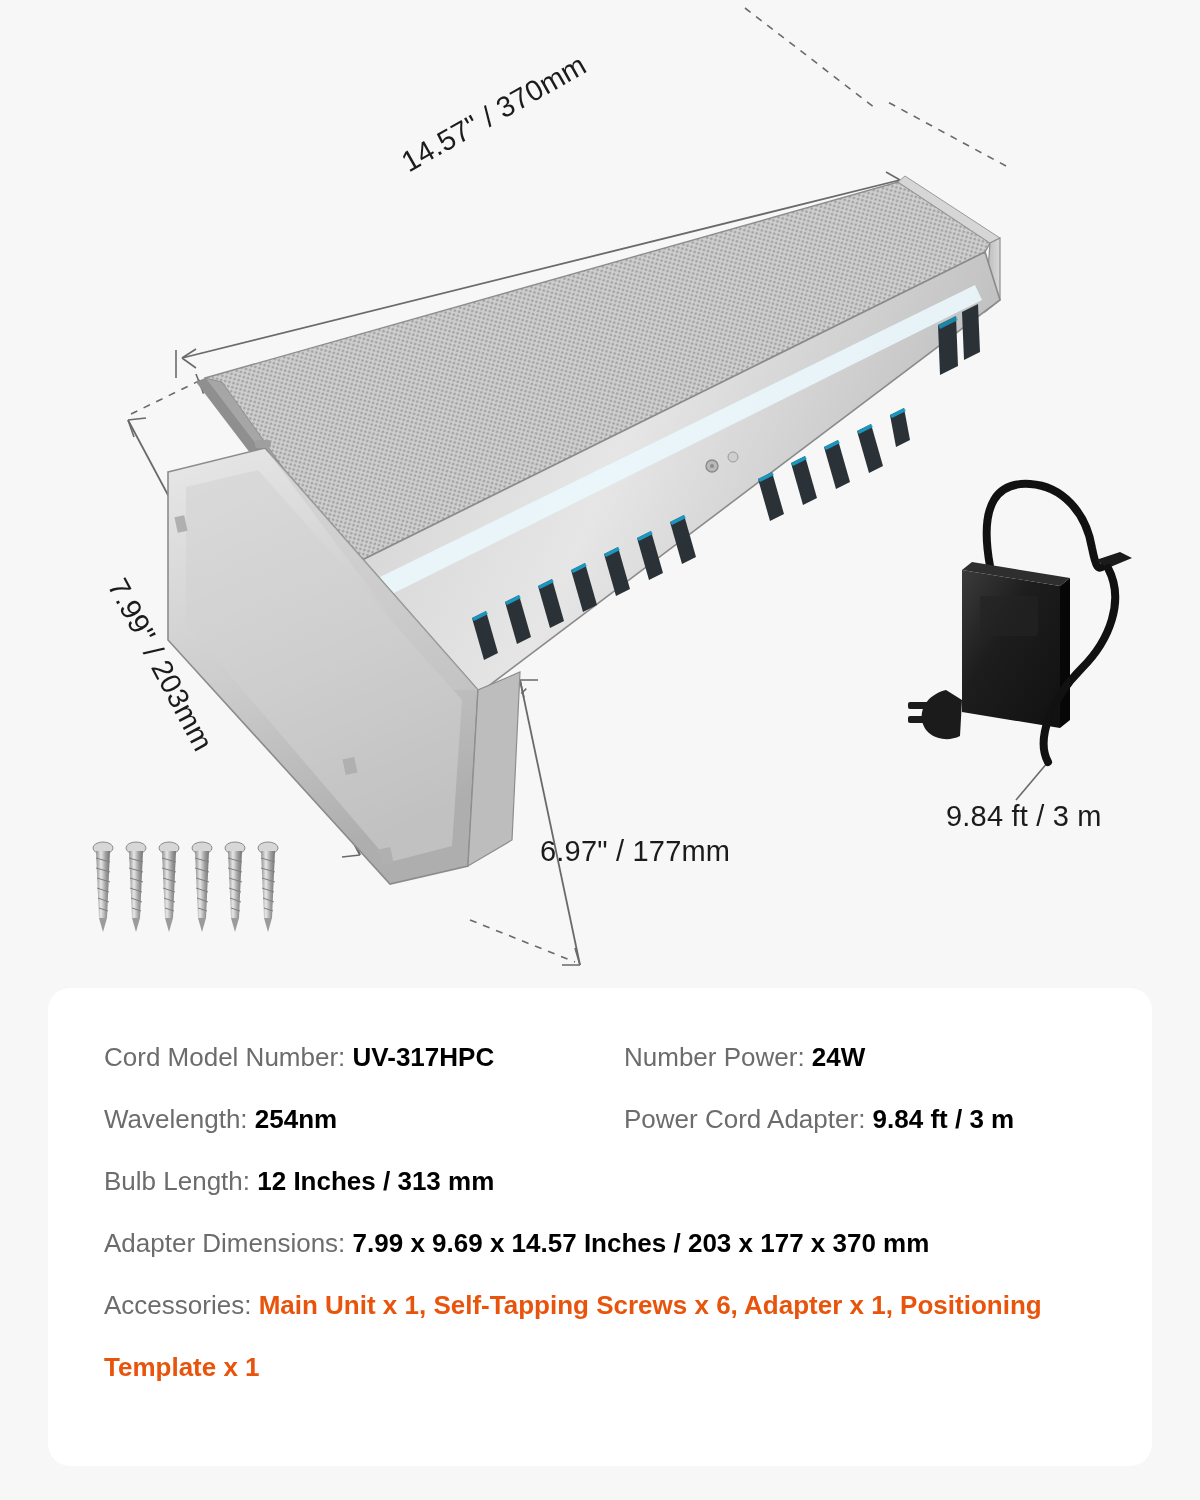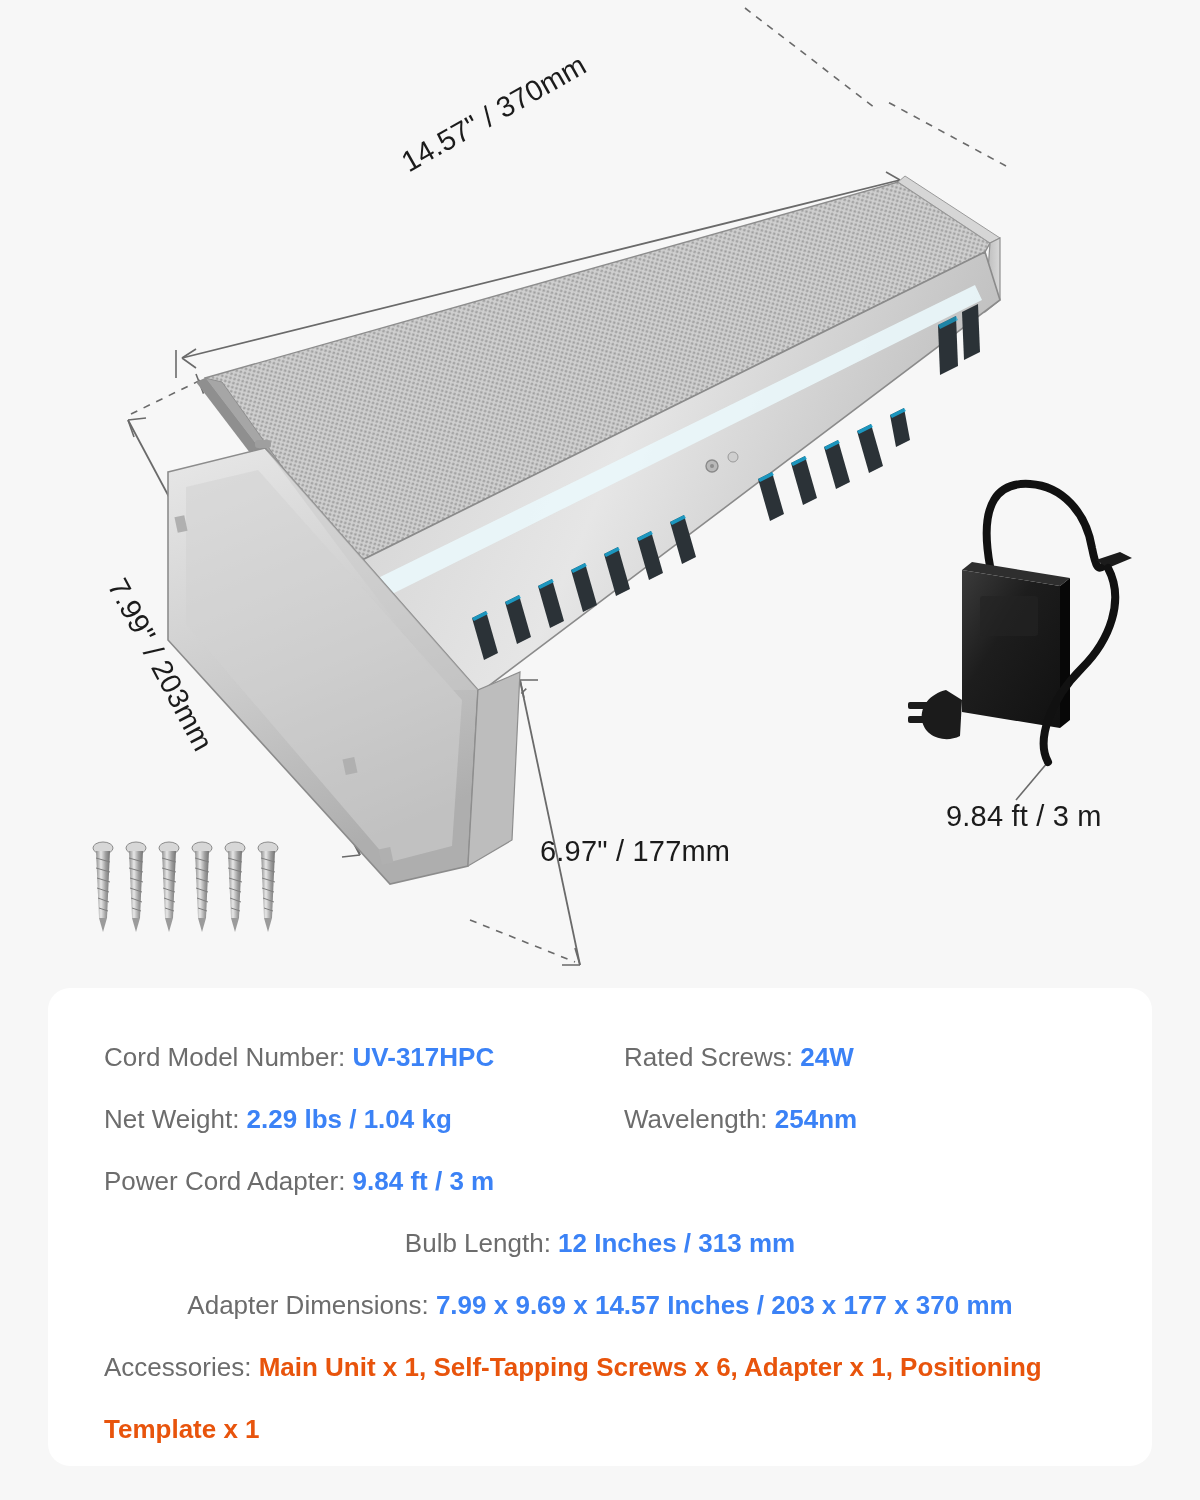--- a/index.html
+++ b/index.html
@@ -66,26 +66,25 @@
     grid-template-columns: 520px 1fr;
     row-gap: 0px;
   }
   .spec-row {
     font-size: 26px;
     line-height: 62px;
     color: #6c6c6c;
     white-space: nowrap;
   }
   .spec-row .val {
-    color: #3b82f6;
+    color: #000000;
     font-weight: bold;
   }
   .spec-wide {
     grid-column: 1 / span 2;
-    text-align: center;
   }
   .spec-accessories {
     grid-column: 1 / span 2;
     font-size: 26px;
     line-height: 62px;
     color: #6c6c6c;
   }
   .spec-accessories .val {
     color: #e8540c;
     font-weight: bold;
@@ -369,28 +368,24 @@
 <div id="spec-card">
   <div class="spec-grid">
 
     <div class="spec-row">
       <span>Cord Model Number:</span>
       <span class="val">UV-317HPC</span>
     </div>
 
 
     <div class="spec-row">
-      <span>Rated Screws:</span>
+      <span>Number Power:</span>
       <span class="val">24W</span>
     </div>
 
-    <div class="spec-row">
-      <span>Net Weight:</span>
-      <span class="val">2.29 lbs / 1.04 kg</span>
-    </div>
 
     <div class="spec-row">
       <span>Wavelength:</span>
       <span class="val">254nm</span>
     </div>
 
     <div class="spec-row">
       <span>Power Cord Adapter:</span>
       <span class="val">9.84 ft / 3 m</span>
     </div>

